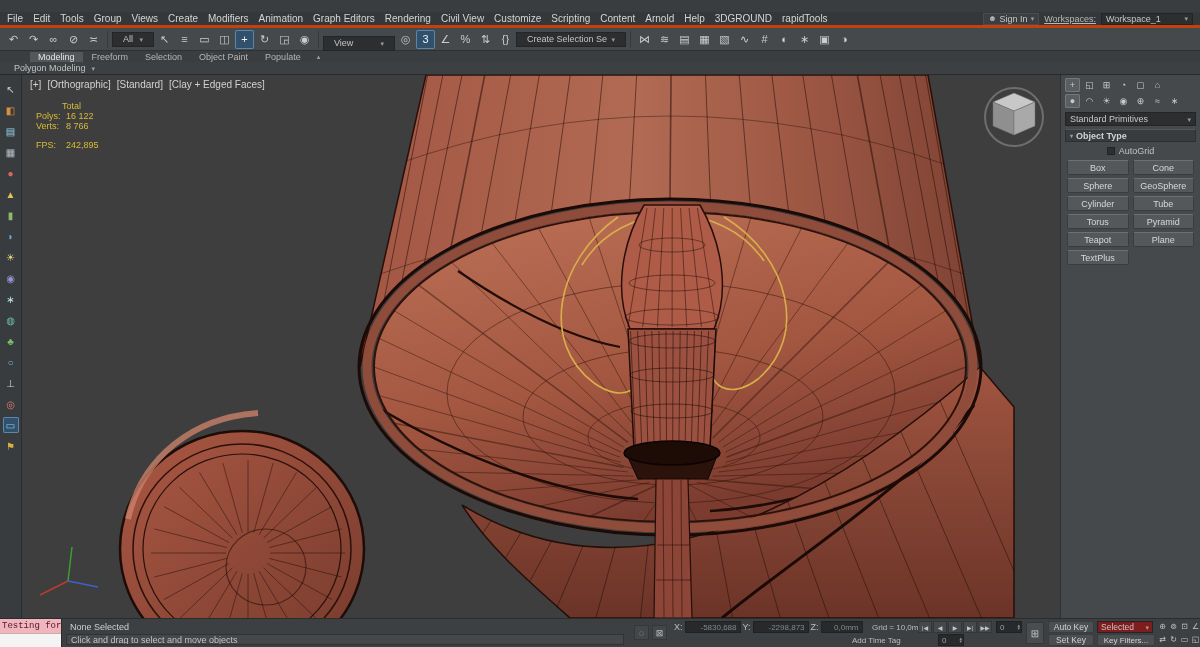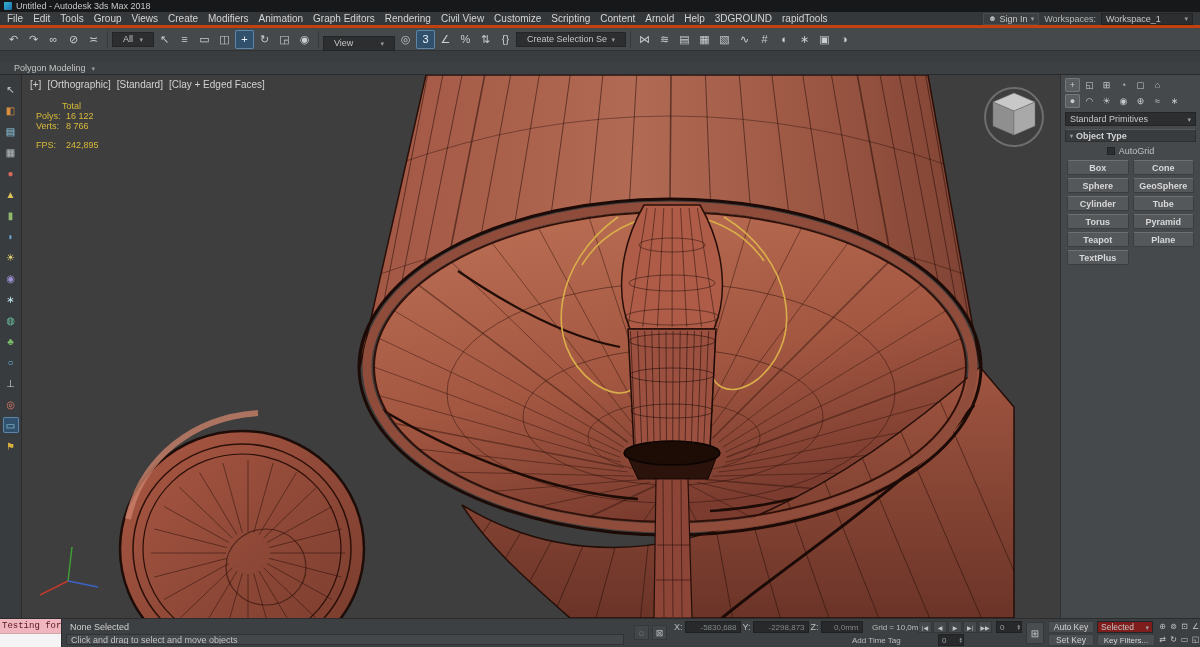--- a/index.html
+++ b/index.html
@@ -15,21 +15,21 @@
 
   
   .menubar{position:absolute;left:0;top:12px;right:0;height:16px;background:#35383a;
            display:flex;align-items:center;padding:0 2px;border-bottom:3px solid #c2410c;}
   .menu-items{display:flex;height:100%;}
   .menu-item{font-size:10px;color:#d4d4d4;padding:0 5px;display:flex;align-items:center;white-space:nowrap;}
   .menubar-right{margin-left:auto;display:flex;align-items:center;gap:5px;padding-right:5px;}
   .signin{display:flex;align-items:center;gap:3px;font-size:9px;color:#c8c8c8;
           border:1px solid #4a4d4f;background:#3c3f41;padding:0 4px;height:12px;white-space:nowrap;}
   .person{font-size:8px;color:#b8b8b8;}
-  .ws-label{font-size:9px;color:#b8b8b8;white-space:nowrap;}
+  .ws-label{font-size:9px;color:#b8b8b8;white-space:nowrap;text-decoration:underline;}
   .ws-dd{width:92px;height:12px;background:#2c2e2f;border:1px solid #232425;color:#c8c8c8;
          font-size:9px;display:flex;align-items:center;padding:0 4px;}
   .caret{margin-left:auto;font-size:7px;color:#9a9a9a;line-height:1;}
 
   
   .toolbar{position:absolute;left:0;top:28px;right:0;height:23px;background:#46494b;
            border-bottom:1px solid #2e3032;display:flex;align-items:center;padding:0 4px;gap:1px;}
   .tb-group{display:flex;align-items:center;gap:1px;}
   .tb-icon{width:19px;height:19px;display:flex;align-items:center;justify-content:center;
            font-size:11px;color:#c9cdcf;border-radius:2px;flex:0 0 auto;}
@@ -80,21 +80,21 @@
          display:flex;align-items:center;padding:0 4px;margin:3px 0;}
   .rollout{margin-top:3px;}
   .rollout-header{height:13px;background:#393c3e;border:1px solid #2d2f31;border-top-color:#54585b;
                   display:flex;align-items:center;gap:3px;font-size:9px;color:#d2d2d2;padding:0 4px;font-weight:bold;}
   .rh-caret{font-size:6px;color:#9a9a9a;}
   .rollout-body{padding:4px 2px;display:flex;flex-direction:column;gap:4px;}
   .autogrid-row{display:flex;align-items:center;justify-content:center;gap:4px;font-size:9px;color:#c0c0c0;}
   .checkbox{width:8px;height:8px;background:#2c2e2f;border:1px solid #232425;display:inline-block;}
   .prim-grid{display:grid;grid-template-columns:1fr 1fr;gap:3px 4px;}
   .btn{height:15px;background:#54585b;border:1px solid #3a3d3f;border-top-color:#6c7073;border-radius:2px;
-       font-size:9px;color:#d8d8d8;display:flex;align-items:center;justify-content:center;white-space:nowrap;overflow:hidden;font-weight:bold;}
+       font-size:9px;color:#d8d8d8;display:flex;align-items:center;justify-content:center;white-space:nowrap;overflow:hidden;}
   .name-color-row{display:flex;gap:3px;align-items:center;}
   .nc-input{flex:1;height:13px;background:#2c2e2f;border:1px solid #232425;}
   .swatch{width:13px;height:13px;background:#9a9a9a;border:1px solid #1e1e1e;flex:0 0 auto;}
 
   
   .statusbar{position:absolute;left:0;right:0;bottom:0;height:29px;background:#3d4042;
              border-top:1px solid #2a2c2d;font-size:9px;color:#c6c6c6;}
   .listener{position:absolute;left:0;top:0;width:62px;height:29px;display:flex;flex-direction:column;border-right:1px solid #2a2c2d;}
   .lr{flex:1;display:flex;align-items:center;padding:0 2px;}
   .lr.pink{background:#efb6bf;color:#5a1620;font-family:"Liberation Mono",monospace;font-size:9px;border-bottom:1px solid #caa;white-space:nowrap;overflow:hidden;}
@@ -132,24 +132,20 @@
   .keyfilters{position:absolute;left:1097px;top:15px;width:58px;font-size:8px;}
   .nav{position:absolute;display:flex;gap:2px;}
   .n1{left:1158px;top:2px;} .n2{left:1158px;top:15px;}
   .nav-icon{width:9px;height:11px;font-size:8px;color:#c0c4c6;display:flex;align-items:center;justify-content:center;}
 </style>
 </head>
 <body>
 
 <div class="root">
 
-  <div class="titlebar">
-    <span class="logo"></span>
-    <span class="title">Untitled - Autodesk 3ds Max 2018</span>
-  </div>
 
   <div class="menubar">
     <div class="menu-items">
 
     <span class="menu-item">File</span>
         <span class="menu-item">Edit</span>
         <span class="menu-item">Tools</span>
         <span class="menu-item">Group</span>
         <span class="menu-item">Views</span>
         <span class="menu-item">Create</span>
@@ -233,20 +229,31 @@
         <span class="tb-icon">▧</span>
         <span class="tb-icon">∿</span>
         <span class="tb-icon">#</span>
         <span class="tb-icon">◐</span>
         <span class="tb-icon">∗</span>
         <span class="tb-icon">▣</span>
         <span class="tb-icon">◑</span>
       </span>
   </div>
 
+  <div class="ribbon-tabs">
+    <span class="tb-group">
+
+    <span class="rtab active">Modeling</span>
+        <span class="rtab">Freeform</span>
+        <span class="rtab">Selection</span>
+        <span class="rtab">Object Paint</span>
+        <span class="rtab">Populate</span>
+      </span>
+    <span class="ribbon-min">▴</span>
+  </div>
   <div class="panel-strip">
     <span class="t">Polygon Modeling</span>
     <span class="caret">▾</span>
   </div>
 
   <div class="left-toolbar">
 
   <span class="lt-icon" style="color: rgb(213, 217, 219);">↖</span>
       <span class="lt-icon" style="color: rgb(217, 143, 62);">◧</span>
       <span class="lt-icon" style="color: rgb(143, 208, 232);">▤</span>

